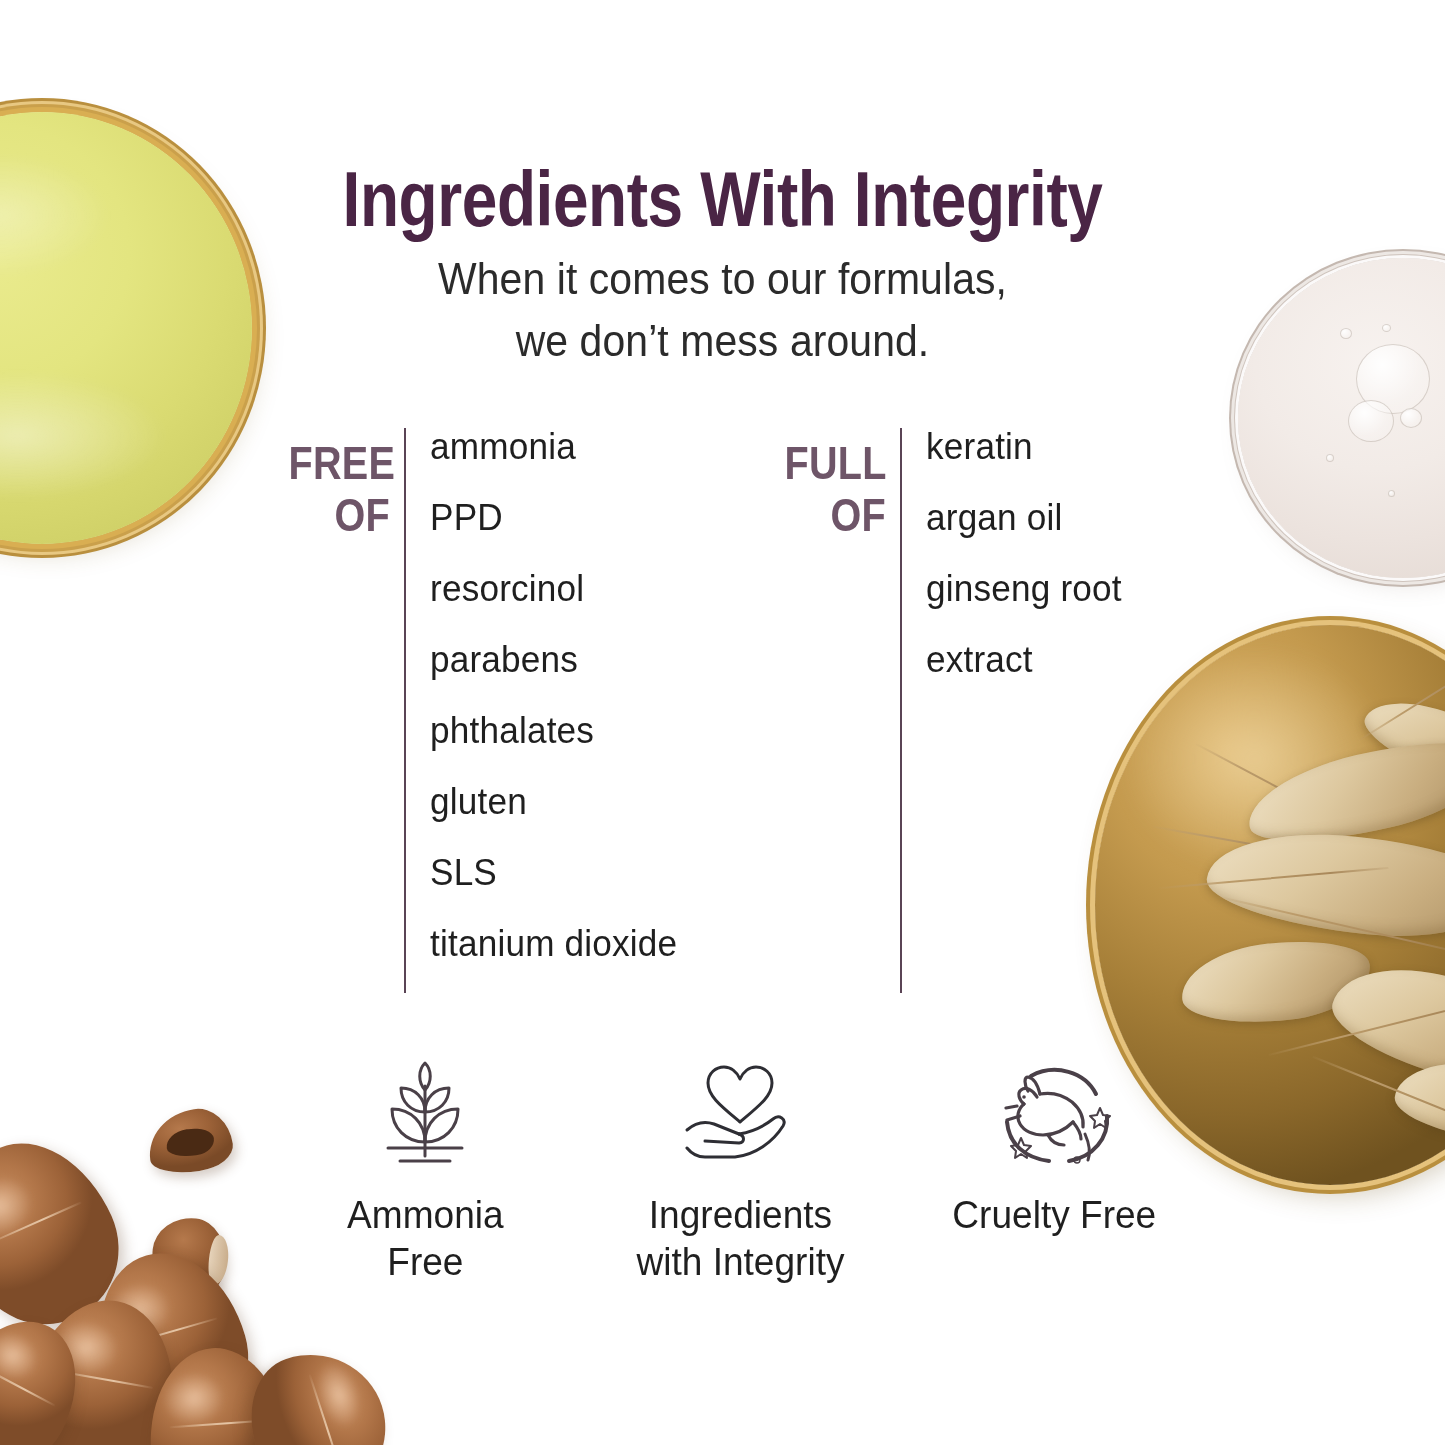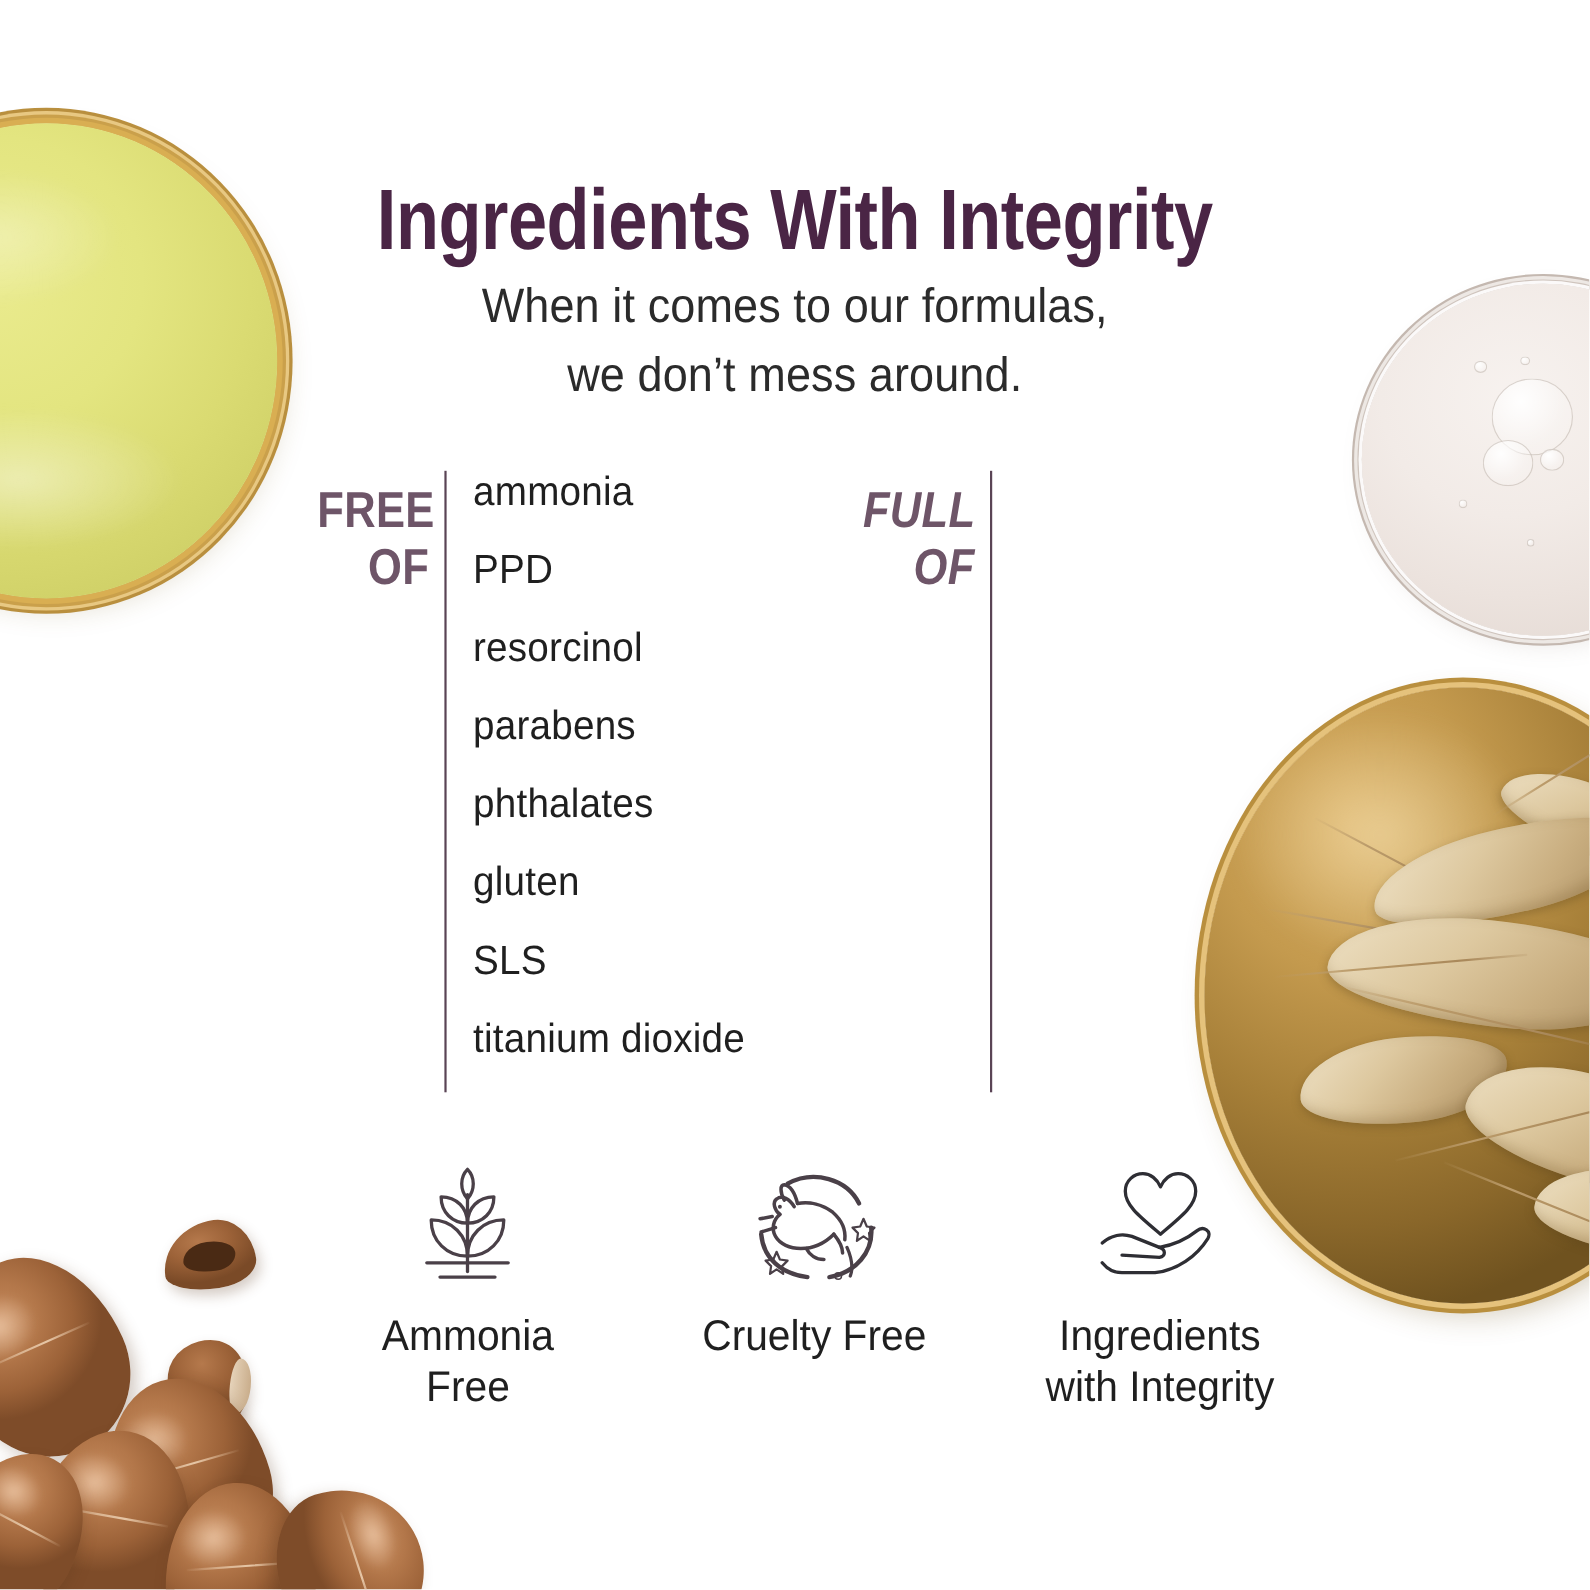--- a/index.html
+++ b/index.html
@@ -251,21 +251,21 @@
     width: 1445px;
     height: 580px;
   }
   .col {
     position: absolute;
     top: 0;
     display: flex;
     align-items: flex-start;
   }
   .col-free  { left: 272px; }
-  .col-full  { left: 768px; font-style: italic; }
+  .col-full  { left: 768px; }
 
   .col-label {
     font-family: "Liberation Sans Narrow", "Liberation Sans", sans-serif;
     font-weight: bold;
     font-size: 46px;
     line-height: 1.12;
     color: #6E5568;
     text-align: right;
     letter-spacing: 0.3px;
     transform: scaleX(0.86);
@@ -407,20 +407,26 @@
         <li>gluten</li>
         <li>SLS</li>
         <li>titanium dioxide</li>
       </ul>
     </div>
 
     <div class="col col-full">
       <div class="col-label">FULL
 OF</div>
       <div class="divider"></div>
+      <ul class="col-list">
+        <li>keratin</li>
+        <li>argan oil</li>
+        <li>ginseng root</li>
+        <li>extract</li>
+      </ul>
     </div>
 
   </div>
 
   <div class="badges">
 
     <div class="badge">
       <div class="badge-icon">
         <svg width="118" height="108" viewBox="0 0 118 108" fill="none" stroke="#4A4048" stroke-width="3" stroke-linecap="round" stroke-linejoin="round">
           <path d="M59 96 L59 26"></path>
@@ -432,20 +438,35 @@
           <path d="M22 88 L96 88"></path>
           <path d="M34 101 L84 101"></path>
         </svg>
       </div>
       <div class="badge-label">Ammonia
 Free</div>
     </div>
 
     <div class="badge">
       <div class="badge-icon">
+        <svg width="130" height="106" viewBox="0 0 130 106" fill="none" stroke="#2E2E34" stroke-width="3" stroke-linecap="round" stroke-linejoin="round">
+
+          <path d="M65 60 C46 44 33 34 33 21 C33 11 41 5 49 5 C56 5 62 10 65 17 C68 10 74 5 81 5 C89 5 97 11 97 21 C97 34 84 44 65 60 Z"></path>
+
+          <path d="M12 68 C20 61 30 59 39 62 L64 72"></path>
+          <path d="M64 72 C70 74 70 80 64 81 L30 79"></path>
+          <path d="M64 72 C76 70 88 65 98 57 C104 52 112 57 108 64 C98 80 80 93 60 95 L30 95 C22 95 16 91 12 86"></path>
+        </svg>
+      </div>
+      <div class="badge-label">Ingredients
+with Integrity</div>
+    </div>
+
+    <div class="badge">
+      <div class="badge-icon">
         <svg width="124" height="104" viewBox="0 0 124 104" fill="none" stroke="#4A4048" stroke-width="3.2" stroke-linecap="round" stroke-linejoin="round">
 
           <path d="M38 12 C62 -1 92 8 103 30" stroke-width="4"></path>
           <path d="M114 52 C116 74 100 93 76 97" stroke-width="4"></path>
           <path d="M56 97 C32 94 16 80 14 58" stroke-width="4"></path>
 
           <path d="M44 33 C40 26 33 22 28 26 C24 29 26 36 31 40"></path>
           <path d="M47 30 C45 22 41 14 35 13 C31 13 31 20 35 27"></path>
           <path d="M31 40 C25 45 23 53 27 60 C31 67 40 71 50 71 C62 71 72 66 80 58"></path>
           <path d="M47 30 C58 28 70 31 79 38 C87 45 91 54 90 63"></path>
@@ -458,30 +479,15 @@
           <path d="M107 44 l3 7 7 1 -5 5 1 7 -6 -4 -6 4 1 -7 -5 -5 7 -1 z" stroke-width="2"></path>
           <path d="M28 74 l3 7 7 1 -5 5 1 7 -6 -4 -6 4 1 -7 -5 -5 7 -1 z" stroke-width="2"></path>
 
           <path d="M92 70 C96 79 98 88 95 96" stroke-width="3"></path>
           <circle cx="84" cy="96" r="3" stroke-width="1.4"></circle>
         </svg>
       </div>
       <div class="badge-label">Cruelty Free</div>
     </div>
 
-    <div class="badge">
-      <div class="badge-icon">
-        <svg width="130" height="106" viewBox="0 0 130 106" fill="none" stroke="#2E2E34" stroke-width="3" stroke-linecap="round" stroke-linejoin="round">
-
-          <path d="M65 60 C46 44 33 34 33 21 C33 11 41 5 49 5 C56 5 62 10 65 17 C68 10 74 5 81 5 C89 5 97 11 97 21 C97 34 84 44 65 60 Z"></path>
-
-          <path d="M12 68 C20 61 30 59 39 62 L64 72"></path>
-          <path d="M64 72 C70 74 70 80 64 81 L30 79"></path>
-          <path d="M64 72 C76 70 88 65 98 57 C104 52 112 57 108 64 C98 80 80 93 60 95 L30 95 C22 95 16 91 12 86"></path>
-        </svg>
-      </div>
-      <div class="badge-label">Ingredients
-with Integrity</div>
-    </div>
-
   </div>
 
 </div>
 
 </body></html>

